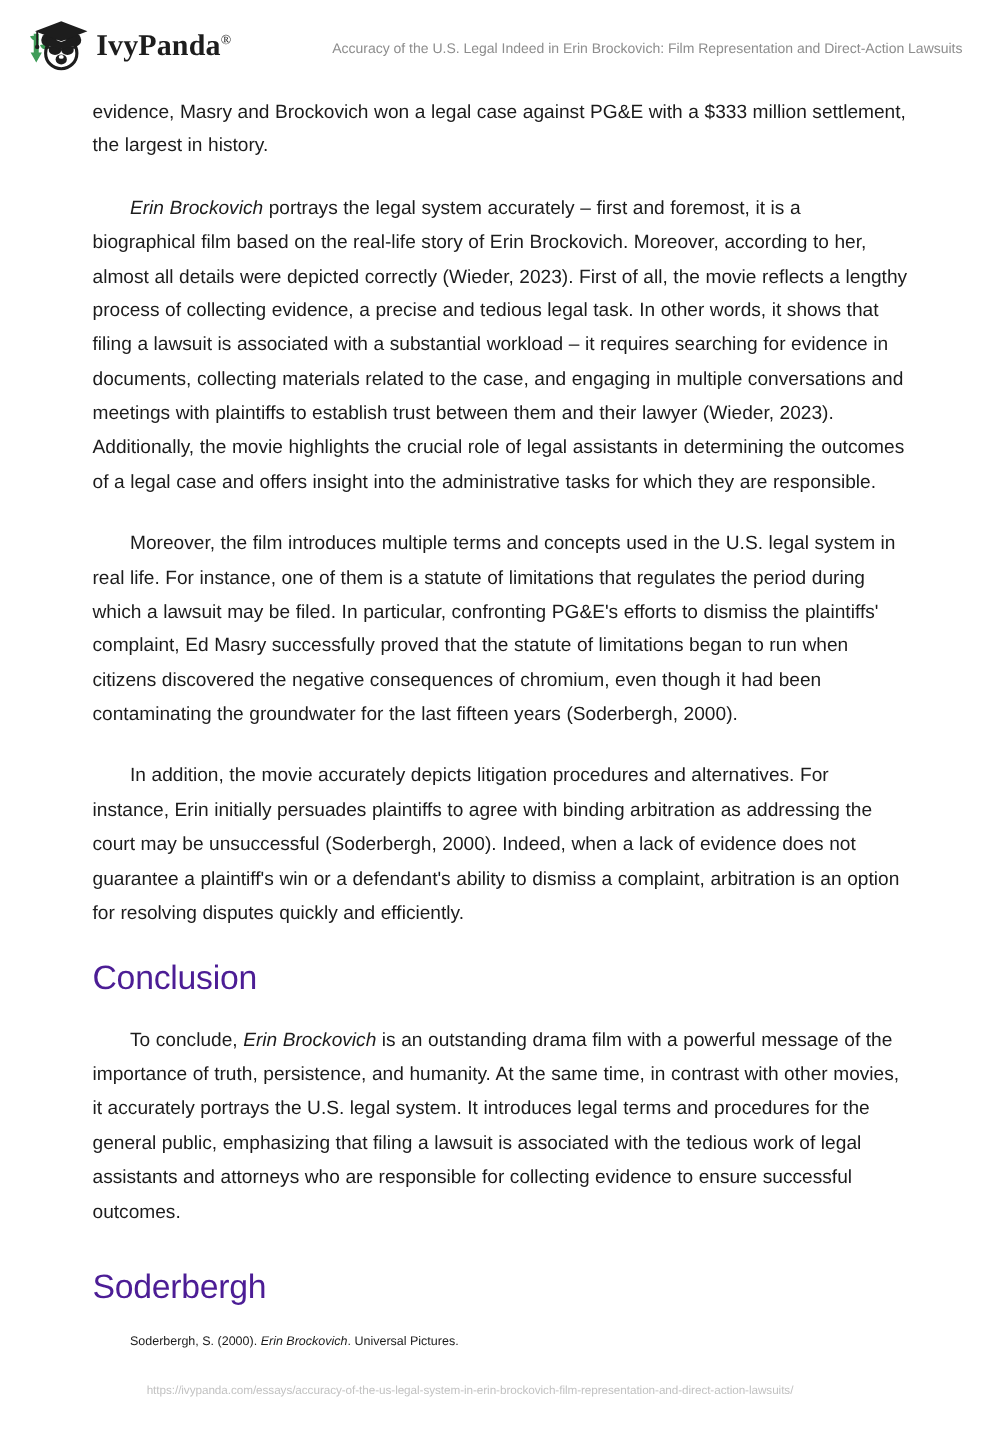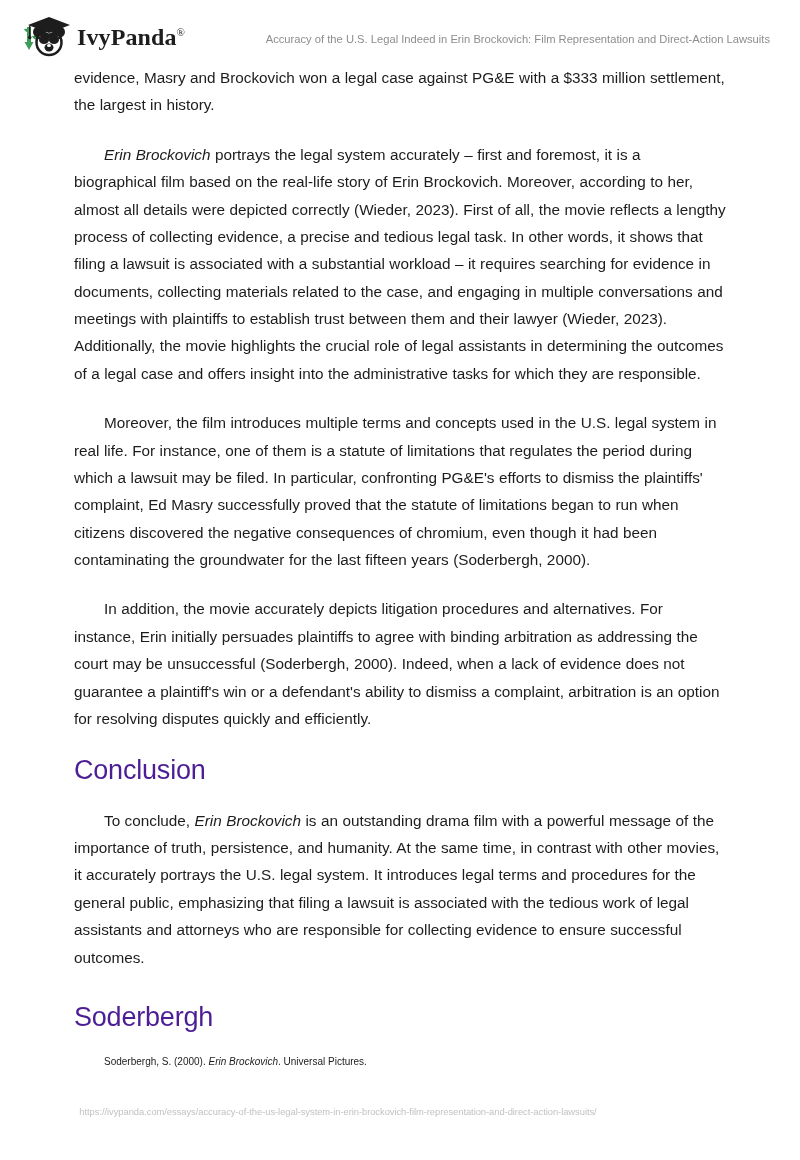--- a/index.html
+++ b/index.html
@@ -61,21 +61,21 @@
     line-height: 1.65;
     color: #8d8d8d;
     padding-top: 4px;
     padding-left: 60px;
     font-family: "Liberation Sans", sans-serif;
   }
 
   
   .doc-body {
     position: absolute;
-    top: 64px;
+    top: 76px;
     left: 74px;
     width: 652px;
   }
   p.para {
     margin: 0 0 22px 0;
     font-size: 15.3px;
     line-height: 1.79;
     text-indent: 30px;
     color: #1c1c1c;
     text-align: left;
@@ -107,20 +107,21 @@
   .page-footer {
     position: absolute;
     left: 0;
     top: 1106px;
     width: 676px;
     text-align: center;
     font-size: 9.4px;
     color: #c2c2c2;
     font-family: "Liberation Sans", sans-serif;
     letter-spacing: -0.05px;
+    padding-left: 38px;
   }
   .page-footer a {
     color: #c2c2c2;
     text-decoration: none;
   }
 </style>
 </head>
 <body>
 
 <div class="page-header">

